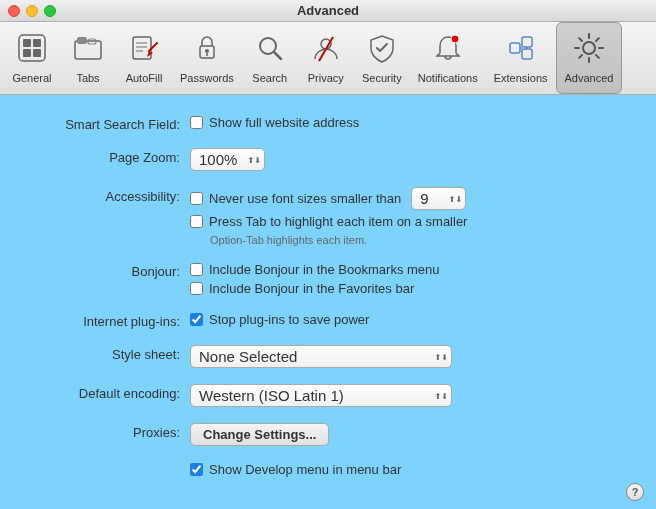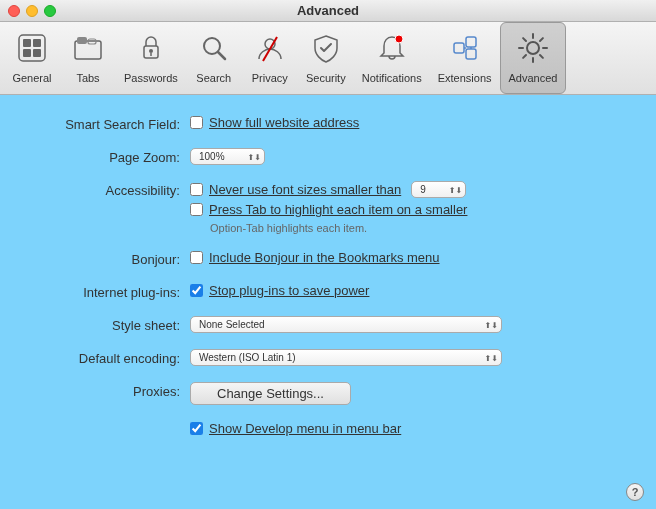--- a/index.html
+++ b/index.html
@@ -114,75 +114,75 @@
       gap: 4px;
     }
 
     
     .checkbox-row {
       display: flex;
       align-items: center;
       gap: 6px;
       font-size: 13px;
       color: #333;
-      text-decoration: underline;
     }
     .checkbox-row input[type="checkbox"] {
       width: 13px;
       height: 13px;
       cursor: pointer;
       accent-color: #1a73e8;
     }
 
     
     .select-field {
       appearance: none;
       -webkit-appearance: none;
       background: linear-gradient(to bottom, #ffffff, #f0f0f0);
       border: 1px solid #aaa;
       border-radius: 5px;
       padding: 2px 24px 2px 8px;
-      font-size: 10px;
+      font-size: 15px;
       color: #333;
       cursor: pointer;
       position: relative;
     }
     .select-wrapper {
       position: relative;
       display: inline-block;
     }
     .select-wrapper::after {
       content: '⬆⬇';
       font-size: 8px;
       position: absolute;
       right: 4px;
       top: 50%;
       transform: translateY(-50%);
       pointer-events: none;
       color: #666;
     }
     .select-wide {
-      width: 312px;
+      width: 262px;
     }
     .select-small {
       width: 55px;
     }
     .select-zoom {
       width: 75px;
     }
 
     
     .btn {
       background: linear-gradient(to bottom, #f5f5f5, #e0e0e0);
       border: 1px solid #aaa;
       border-radius: 5px;
-      padding: 3px 26px;
+      padding: 3px 12px;
       font-size: 13px;
       color: #333;
       cursor: pointer;
+      font-weight: bold;
     }
 
     
     .helper-text {
       font-size: 11px;
       color: #666;
       margin-left: 20px;
       margin-top: 1px;
     }
 
@@ -248,20 +248,33 @@
     <div class="toolbar-icon">
       <svg width="30" height="30" viewBox="0 0 30 30">
         <rect x="2" y="8" width="26" height="18" rx="2" fill="none" stroke="#666" stroke-width="1.5"></rect>
         <rect x="4" y="4" width="10" height="7" rx="2" fill="#888"></rect>
         <rect x="15" y="6" width="8" height="5" rx="2" fill="none" stroke="#888" stroke-width="1.2"></rect>
       </svg>
     </div>
     <span class="toolbar-label">Tabs</span>
   </div>
 
+  <div class="toolbar-item">
+    <div class="toolbar-icon">
+      <svg width="30" height="30" viewBox="0 0 30 30">
+        <rect x="4" y="4" width="18" height="22" rx="2" fill="none" stroke="#666" stroke-width="1.5"></rect>
+        <line x1="7" y1="10" x2="18" y2="10" stroke="#999" stroke-width="1.5"></line>
+        <line x1="7" y1="14" x2="18" y2="14" stroke="#999" stroke-width="1.5"></line>
+        <line x1="7" y1="18" x2="14" y2="18" stroke="#999" stroke-width="1.5"></line>
+        <path d="M20 18 L28 10" stroke="#c00" stroke-width="2" stroke-linecap="round"></path>
+        <path d="M18 24 L20 18 L24 20 Z" fill="#c00"></path>
+      </svg>
+    </div>
+    <span class="toolbar-label">AutoFill</span>
+  </div>
 
   <div class="toolbar-item">
     <div class="toolbar-icon">
       <svg width="30" height="30" viewBox="0 0 30 30">
         <rect x="8" y="13" width="14" height="12" rx="2" fill="none" stroke="#666" stroke-width="1.5"></rect>
         <path d="M10 13 V9 a5 5 0 0 1 10 0 V13" fill="none" stroke="#666" stroke-width="1.5"></path>
         <circle cx="15" cy="18" r="2" fill="#666"></circle>
         <line x1="15" y1="20" x2="15" y2="23" stroke="#666" stroke-width="1.5"></line>
       </svg>
     </div>
@@ -397,20 +410,24 @@
       </div>
     </div>
 
     <div class="form-row">
       <div class="form-label">Bonjour:</div>
       <div class="form-controls">
         <div class="checkbox-row">
           <input type="checkbox" id="bon-bm" style="">
           <label for="bon-bm">Include Bonjour in the Bookmarks menu</label>
         </div>
+        <div class="checkbox-row">
+          <input type="checkbox" id="bon-fav" style="">
+          <label for="bon-fav">Include Bonjour in the Favorites bar</label>
+        </div>
       </div>
     </div>
 
     <div class="form-row">
       <div class="form-label">Internet plug-ins:</div>
       <div class="form-controls">
         <div class="checkbox-row">
           <input type="checkbox" checked="" id="plug-ins" style="">
           <label for="plug-ins">Stop plug-ins to save power</label>
         </div>

